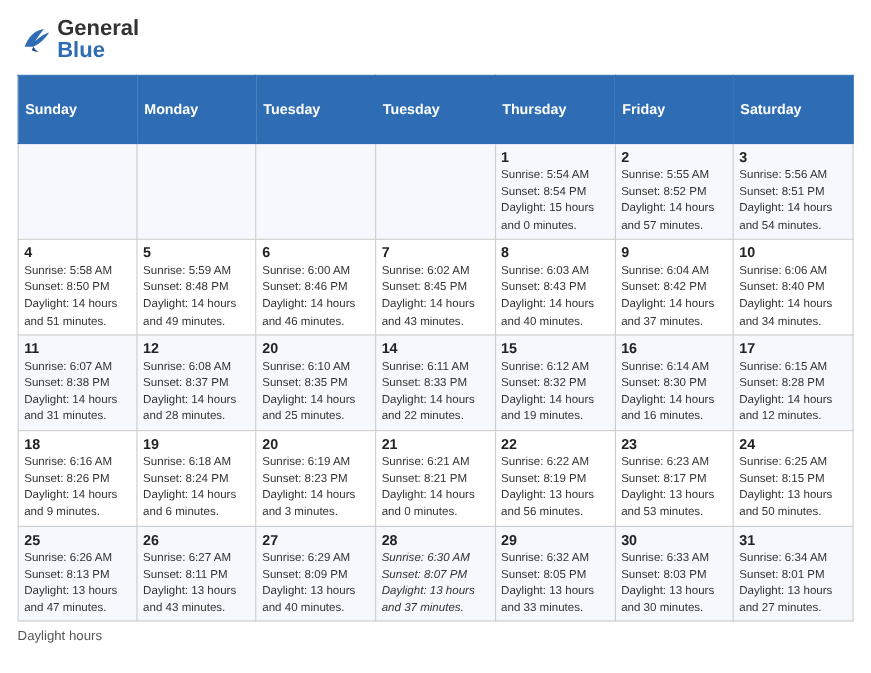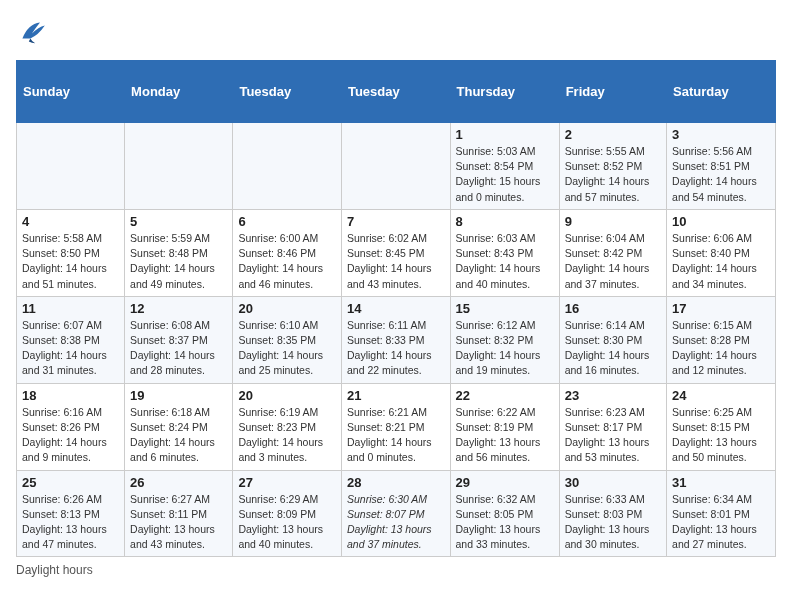--- a/index.html
+++ b/index.html
@@ -95,20 +95,24 @@
   </style>
 </head>
 <body>
 
 <div class="header-area">
   <div class="logo-wrapper">
     <svg class="logo-bird" viewBox="0 0 40 40" xmlns="http://www.w3.org/2000/svg">
       <path d="M8 28 Q15 10 30 8 Q22 18 20 22 Q28 14 36 12 Q28 24 18 28 Z" fill="#2e6db4"></path>
       <path d="M18 28 Q20 32 24 34 Q20 34 16 32 Z" fill="#1a4a80"></path>
     </svg>
+    <div class="logo-text-wrapper">
+      <span style="font-size:20px;font-weight:bold;color:#333;">General</span>
+      <span style="font-size:20px;font-weight:bold;color:#2e6db4;">Blue</span>
+    </div>
   </div>
   <div class="title-area">
   </div>
 </div>
 
 <table>
   <thead>
     <tr>
     <th>Sunday</th>
         <th>Monday</th>
@@ -120,21 +124,21 @@
       </tr>
   </thead>
   <tbody id="calendar-body">
   <tr>
         <td class="empty-cell"></td>
         <td class="empty-cell"></td>
         <td class="empty-cell"></td>
         <td class="empty-cell"></td>
         <td>
           <div class="day-number">1</div>
-          <div class="day-info" style="white-space: pre-line;">Sunrise: 5:03 AM
+          <div class="day-info" style="white-space: pre-line;">Sunrise: 5:54 AM
 Sunset: 8:54 PM
 Daylight: 15 hours
 and 0 minutes.</div>
         </td>
         <td>
           <div class="day-number">2</div>
           <div class="day-info" style="white-space: pre-line;">Sunrise: 5:55 AM
 Sunset: 8:52 PM
 Daylight: 14 hours
 and 57 minutes.</div>

